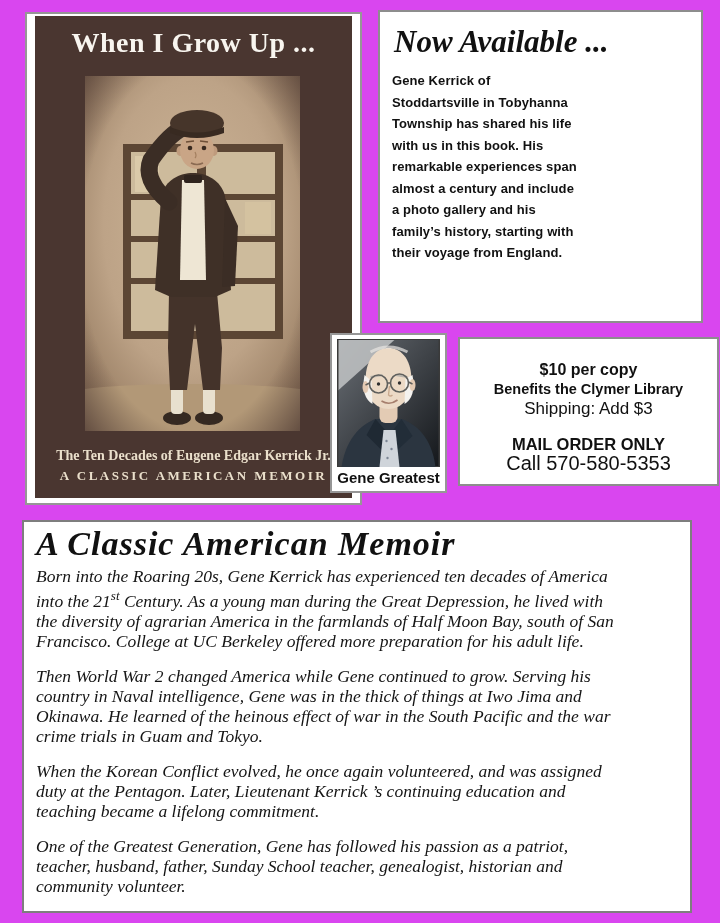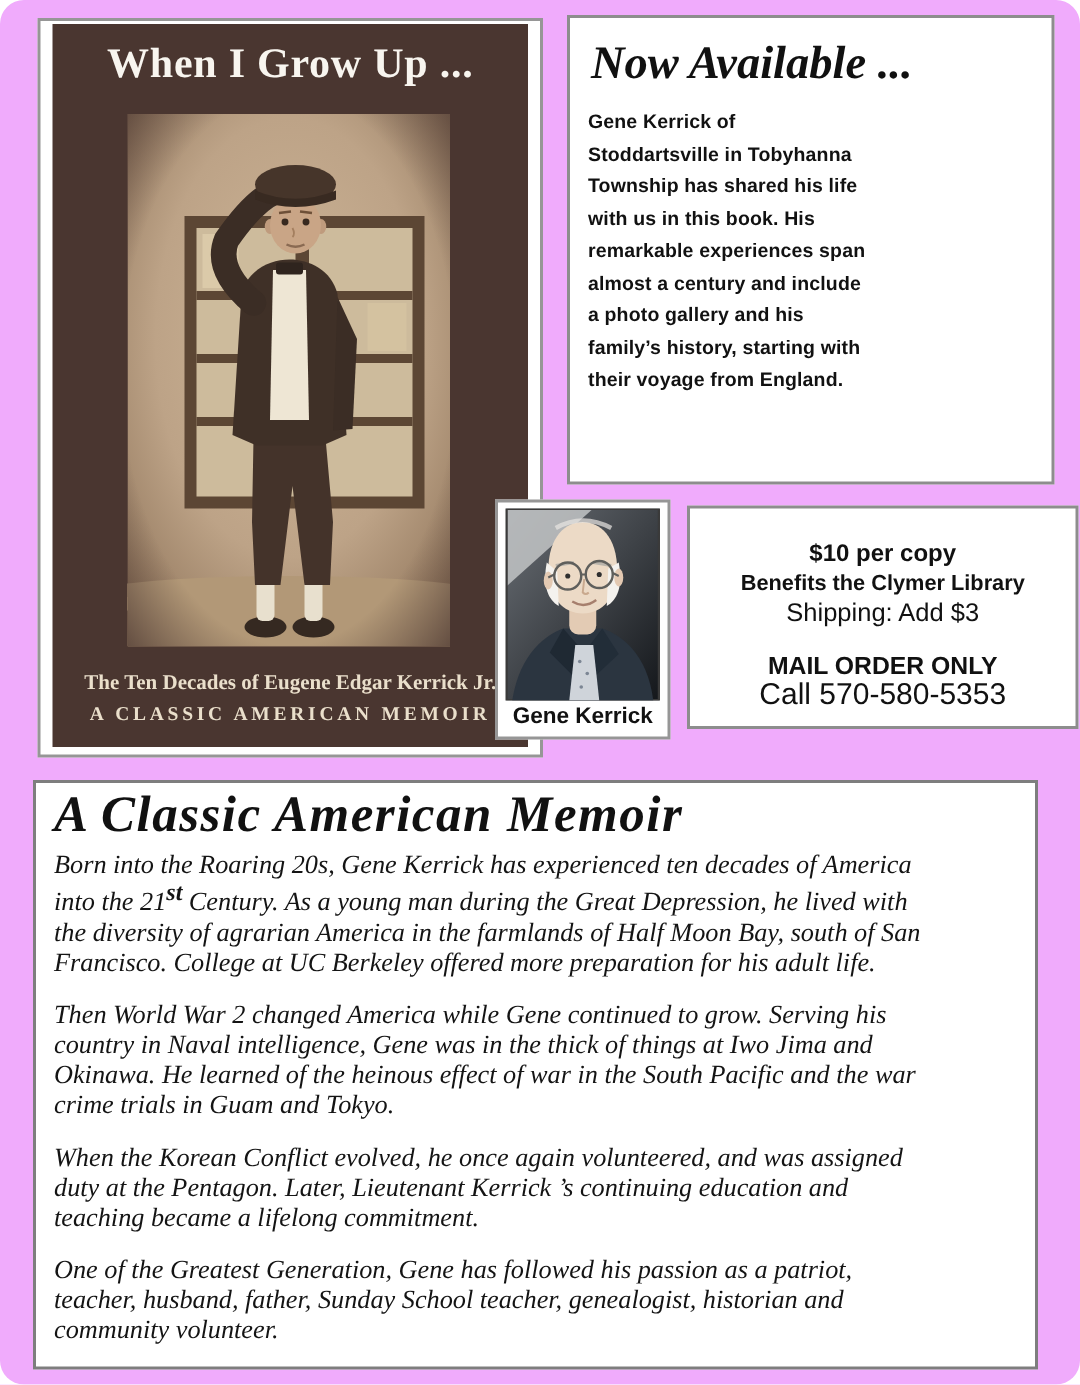--- a/index.html
+++ b/index.html
@@ -1,17 +1,17 @@
 <!DOCTYPE html>
 <html><head>
 <meta charset="utf-8">
 <style>
   html,body{margin:0;padding:0;background:#fff;}
-  #page{position:relative;width:720px;height:923px;background:#f0abfc;overflow:hidden;
-        font-family:"Liberation Sans","DejaVu Sans",sans-serif;color:#111;border-radius:16px;}
+  #page{position:relative;width:720px;height:923px;background:#d946ef;overflow:hidden;
+        font-family:"Liberation Sans","DejaVu Sans",sans-serif;color:#111;}
 
   
   .left-box{position:absolute;left:25px;top:12px;width:337px;height:493px;
             border:2px solid #969696;background:#fff;box-sizing:border-box;}
   .cover{position:absolute;left:8px;top:2px;width:317px;height:482px;background:#4a3630;}
   .cover-title{margin:11px 4px 0;text-align:center;color:#f8f5ef;
                font-family:"Liberation Serif","DejaVu Serif",serif;
                font-weight:bold;font-size:28px;letter-spacing:0.5px;white-space:nowrap;}
   .cover-photo{position:absolute;left:50px;top:60px;width:215px;height:355px;}
   .cover-photo svg{display:block;}
@@ -50,21 +50,21 @@
   
   .bottom-box{position:absolute;left:22px;top:520px;width:670px;height:393px;
               border:2px solid #7e7e7e;background:#fff;box-sizing:border-box;
               padding:3px 12px;}
   .mem-heading{font-family:"Liberation Serif","DejaVu Serif",serif;
                font-style:italic;font-weight:bold;font-size:34px;
                letter-spacing:1px;margin:0 0 3px 0;}
   .mem-p{font-family:"Liberation Serif","DejaVu Serif",serif;
          font-style:italic;font-size:17.5px;line-height:20px;color:#141414;
          white-space:pre-line;margin:0 0 15px 0;}
-  .mem-p sup{font-size:16px;font-weight:bold;}
+  .mem-p sup{font-size:13px;}
 </style>
 </head>
 <body>
 
 <div id="page">
 
   <div class="left-box">
     <div class="cover">
       <div class="cover-title">When I Grow Up ...</div>
 
@@ -168,21 +168,21 @@
       <ellipse cx="75" cy="46" rx="3" ry="6" fill="#e3c9b2"></ellipse>
       <path d="M33,38 l12,-2 M58,36 l12,2" stroke="#b9b4ac" stroke-width="2" fill="none"></path>
       <circle cx="41" cy="45" r="9" fill="none" stroke="#5f5f5c" stroke-width="1.6"></circle>
       <circle cx="62" cy="44" r="9" fill="none" stroke="#5f5f5c" stroke-width="1.6"></circle>
       <path d="M50,44 L53,44 M32,44 L28,46 M71,43 L75,45" stroke="#5f5f5c" stroke-width="1.4" fill="none"></path>
       <circle cx="41" cy="45" r="1.7" fill="#2f2f2f"></circle>
       <circle cx="62" cy="44" r="1.7" fill="#2f2f2f"></circle>
       <path d="M52,47 L51,56 Q53,58 55,56" stroke="#c9a98e" stroke-width="1.3" fill="none"></path>
       <path d="M44,62 Q52,67 60,61" stroke="#a67f6d" stroke-width="1.6" fill="none"></path>
     </svg>
-    <div class="photo-caption">Gene Kerrick</div>
+    <div class="photo-caption">Gene Greatest</div>
   </div>
 
   <div class="order-box">
     <div class="ord-price">$10 per copy</div>
     <div class="ord-benefit">Benefits the Clymer Library</div>
     <div class="ord-ship">Shipping: Add $3</div>
     <div class="ord-mail">MAIL ORDER ONLY</div>
     <div class="ord-phone">Call 570-580-5353</div>
   </div>
 

